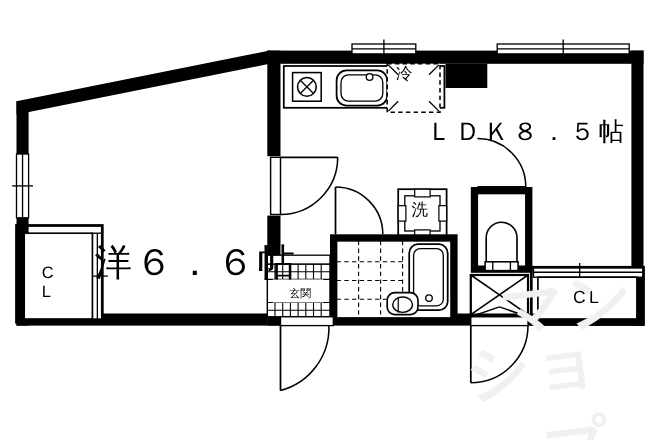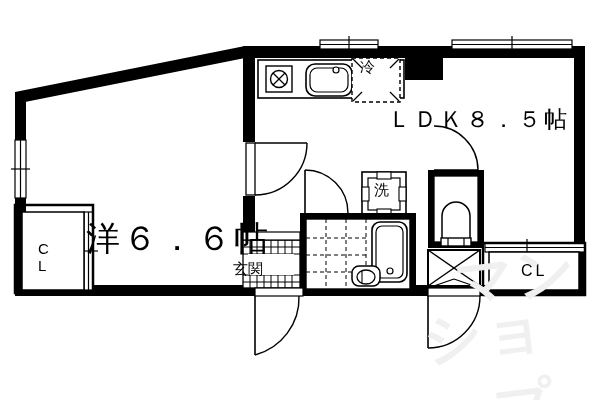--- a/index.html
+++ b/index.html
@@ -3,21 +3,21 @@
 <meta charset="utf-8">
 <style>
   html,body{margin:0;padding:0;background:#ffffff;}
   body{width:600px;height:400px;overflow:hidden;
        font-family:"Liberation Sans","DejaVu Sans",sans-serif;}
   #plan{position:relative;width:600px;height:400px;background:#ffffff;}
   #plan svg{position:absolute;left:0;top:0;}
   .lbl{position:absolute;color:#000;white-space:nowrap;letter-spacing:2px;}
   #label-washitsu{left:86px;top:172px;font-size:34px;letter-spacing:3px;margin-top:44px;}
   #label-ldk{left:352px;top:104px;font-size:23px;letter-spacing:3px;margin-left:36px;}
-  #label-genkan{left:233px;top:260px;font-size:15px;letter-spacing:0px;}
+  #label-genkan{left:263px;top:260px;font-size:10px;letter-spacing:0px;}
   #label-fridge{left:360px;top:58px;font-size:15px;}
   #label-washer{left:374px;top:181px;font-size:15px;}
   #label-cl-left{left:38px;top:240px;font-size:15px;line-height:17px;letter-spacing:0;}
   #label-cl-right{left:508px;top:262px;font-size:16px;letter-spacing:3px;margin-left:13px;}
   .wm{position:absolute;color:#f0f0f0;font-weight:bold;font-size:58px;
       letter-spacing:2px;user-select:none;}
   #wm1{left:455px;top:238px;transform:rotate(-7deg);}
   #wm2{left:428px;top:292px;transform:rotate(-7deg);}
 </style>
 </head>

